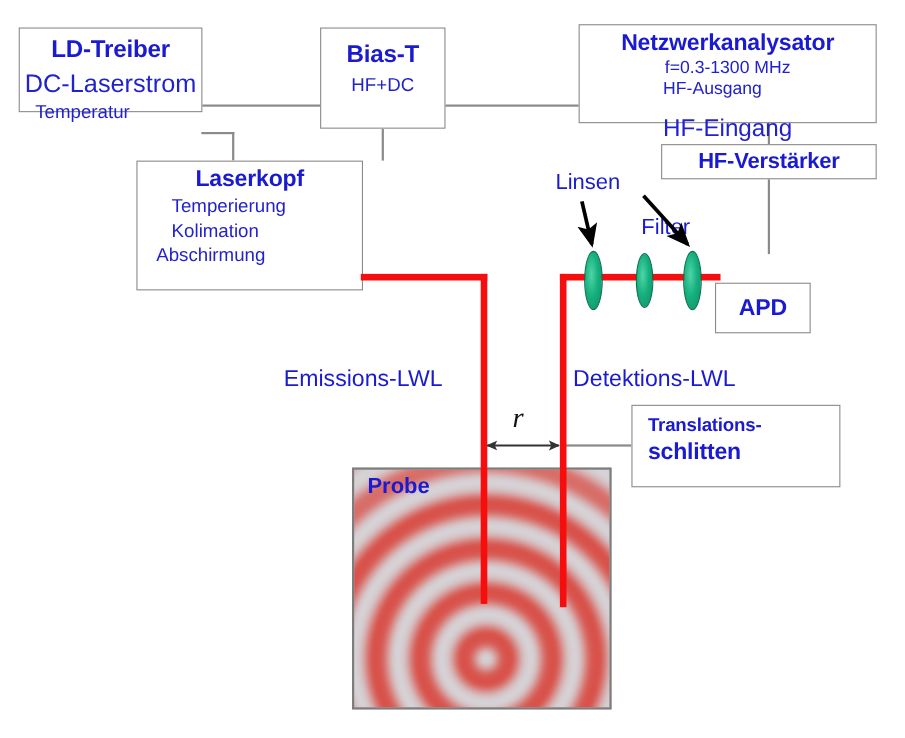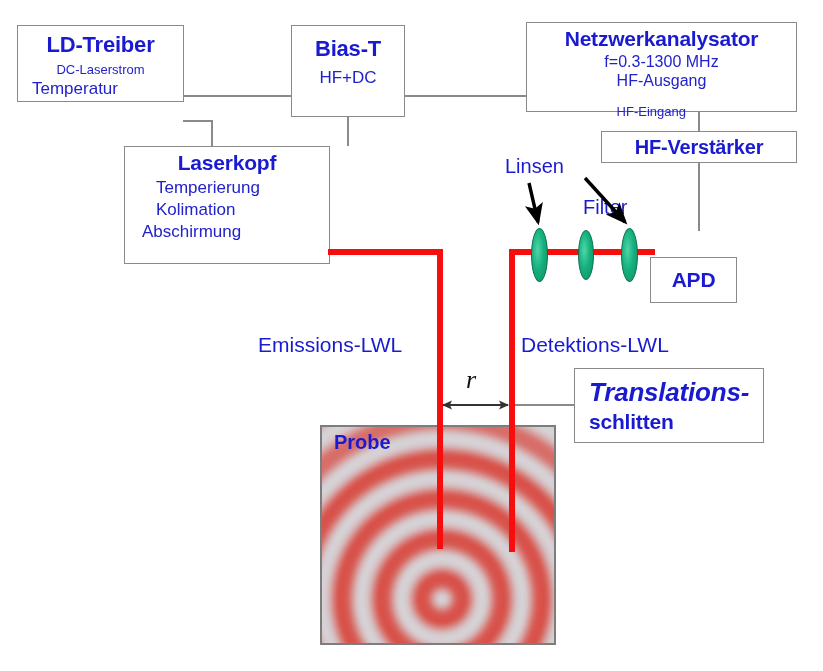--- a/index.html
+++ b/index.html
@@ -122,55 +122,55 @@
   <div class="fib v" style="left:509px;top:249px;height:303px;"></div>
   <div class="fib h" style="left:509px;top:249px;width:146px;"></div>
 
   <div id="probe-box" style="left:320px;top:425px;width:236px;height:220px;">
     <div id="rings" style="left:-100px;top:-48px;width:440px;height:440px;"></div>
   </div>
   <div class="lbl bold" style="left:334px;top:431px;font-size:20px;">Probe</div>
 
   <div class="box" style="left:17px;top:25px;width:167px;height:77px;padding-top:6px;">
     <div class="btitle" style="font-size:22px;margin-bottom:3px;">LD-Treiber</div>
-    <div class="bline" style="font-size:13px;line-height:1.32;">DC-Laserstrom</div>
+    <div class="bline" style="font-size:23px;line-height:1.32;">DC-Laserstrom</div>
     <div class="bline" style="font-size:17px;line-height:1.32;align-self:flex-start;margin-left:14px;">Temperatur</div>
   </div>
 
   <div class="box" style="left:291px;top:25px;width:114px;height:92px;padding-top:10px;">
     <div class="btitle" style="font-size:22px;margin-bottom:6px;">Bias-T</div>
     <div class="bline" style="font-size:17px;">HF+DC</div>
   </div>
 
   <div class="box" style="left:526px;top:22px;width:271px;height:90px;padding-top:4px;">
     <div class="btitle" style="font-size:21px;margin-bottom:2px;">Netzwerkanalysator</div>
     <div class="bline" style="font-size:16px;margin-bottom:1px;">f=0.3-1300 MHz</div>
     <div style="display:flex;gap:14px;flex-direction:column;">
       <span class="bline" style="font-size:16px;">HF-Ausgang</span>
-      <span class="bline" style="font-size:13px;">HF-Eingang</span>
+      <span class="bline" style="font-size:22px;">HF-Eingang</span>
     </div>
   </div>
 
   <div class="box" style="left:601px;top:131px;width:196px;height:32px;justify-content:center;">
     <div class="btitle" style="font-size:20px;">HF-Verstärker</div>
   </div>
 
   <div class="box" style="left:124px;top:146px;width:206px;height:118px;padding-top:4px;">
     <div class="btitle" style="font-size:21px;margin-bottom:2px;">Laserkopf</div>
     <div class="bline" style="font-size:17px;line-height:1.3;align-self:flex-start;margin-left:31px;">Temperierung</div>
     <div class="bline" style="font-size:17px;line-height:1.3;align-self:flex-start;margin-left:31px;">Kolimation</div>
     <div class="bline" style="font-size:17px;line-height:1.3;align-self:flex-start;margin-left:17px;">Abschirmung</div>
   </div>
 
   <div class="box" style="left:650px;top:230px;width:87px;height:46px;justify-content:center;margin-top:27px;">
     <div class="btitle" style="font-size:21px;">APD</div>
   </div>
 
   <div class="box" style="left:574px;top:368px;width:190px;height:75px;padding-top:8px;align-items:flex-start;padding-left:14px;">
-    <div class="btitle" style="font-size:26px;line-height:1.22;font-style:italic;">Translations-</div>
+    <div class="btitle" style="font-size:17px;line-height:1.22;">Translations-</div>
     <div class="btitle" style="font-size:21px;line-height:1.22;">schlitten</div>
   </div>
 
   <div class="lens" style="left:531px;top:228px;width:15px;height:52px;"></div>
   <div class="lens" style="left:578px;top:230px;width:14px;height:48px;"></div>
   <div class="lens" style="left:621px;top:228px;width:15px;height:52px;"></div>
 
   <div class="lbl" style="left:505px;top:155px;font-size:20px;">Linsen</div>
   <div class="lbl" style="left:547px;top:196px;font-size:20px;margin-left:36px;">Filter</div>
 

